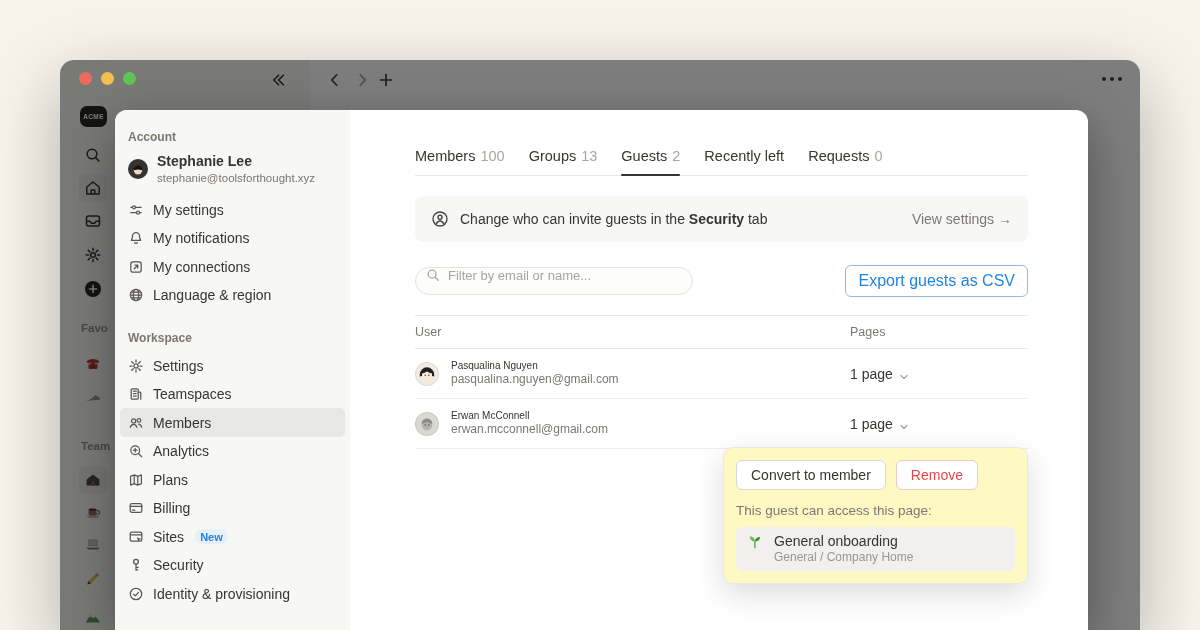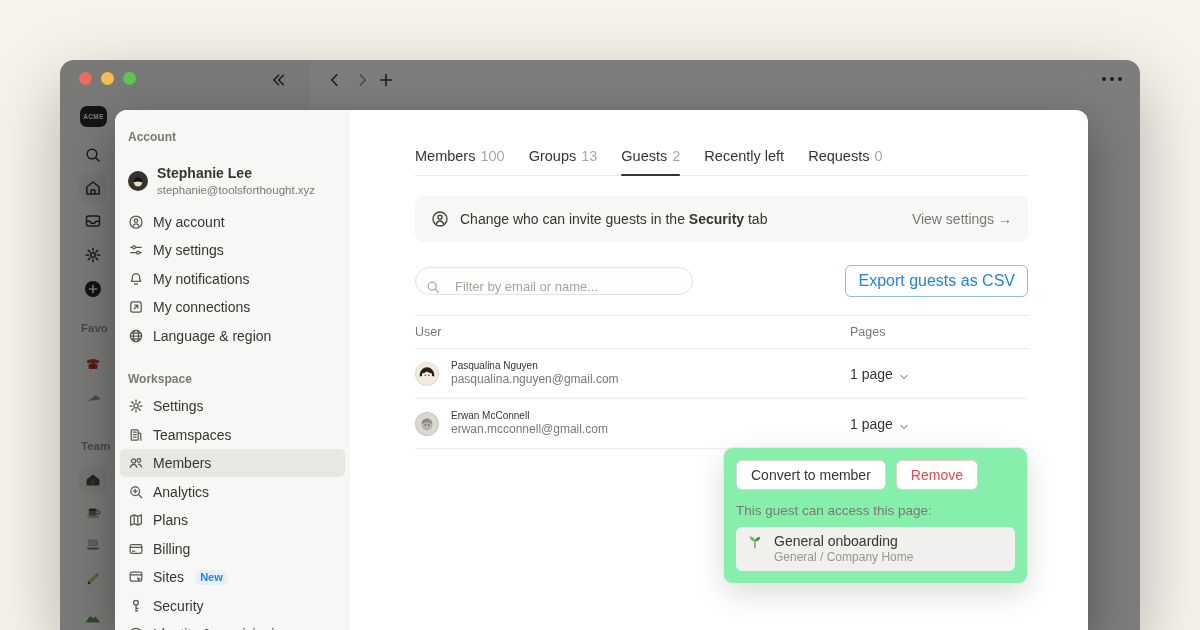--- a/index.html
+++ b/index.html
@@ -30,21 +30,21 @@
     color:#fff;font-size:6.5px;font-weight:700;letter-spacing:.4px;display:flex;align-items:center;justify-content:center;z-index:4}
 
   .overlay{position:absolute;inset:0;background:rgba(10,10,10,.53);z-index:20}
 
   
   .modal{position:absolute;left:55px;top:50px;width:973px;height:520px;z-index:40;display:flex;
     background:#fff;border-radius:12px 12px 0 0;box-shadow:0 16px 48px rgba(0,0,0,.35);overflow:hidden}
   .panel{width:235px;flex-shrink:0;background:#f7f7f5;padding-top:20px}
   .sec-label{padding:0 13px;font-size:12px;font-weight:700;color:#7b786f}
   .sec-label.ws{margin-top:22px;margin-bottom:6px}
-  .user-row{display:flex;align-items:center;gap:9px;padding:0 13px;margin:21px 0 10px;cursor:default}
+  .user-row{display:flex;align-items:center;gap:9px;padding:0 13px;margin:9px 0 10px;cursor:default}
   .user-name{font-size:14px;font-weight:700;line-height:1.25}
   .user-email{font-size:11.5px;color:#7b786f;line-height:1.3}
   .nav-item{display:flex;align-items:center;gap:9px;height:28.5px;margin:0 5px;padding:0 8px;border-radius:5px;font-size:14px;color:#37352f}
   .nav-item.active{background:#e7e7e4;font-weight:500}
   .nico{width:16px;height:16px;flex-shrink:0;fill:none;stroke:#5a5752;stroke-width:1.25;stroke-linecap:round;stroke-linejoin:round}
   .nico .f{fill:#5a5752;stroke:none}
   .nico .knob{fill:#f7f7f5}
   .badge{margin-left:2px;font-size:11px;font-weight:600;color:#2383e2;background:#e6effa;border-radius:7px;padding:1.5px 5px}
 
   .content{flex:1;padding:0 60px 0 65px;position:relative;overflow:hidden}
@@ -52,36 +52,36 @@
   .tabs{display:flex;gap:24px;padding-top:38px;border-bottom:1px solid #e9e9e7}
   .tab{position:relative;display:flex;gap:5px;padding-bottom:11px;font-size:14.5px;font-weight:500;color:#37352f;cursor:default}
   .tab .count{color:#a9a6a0;font-weight:400}
   .tab.active::after{content:"";position:absolute;left:0;right:0;bottom:-1px;height:2px;background:#37352f;border-radius:1px}
 
   .banner{margin-top:20px;height:46px;background:#f7f7f5;border-radius:8px;display:flex;align-items:center;gap:11px;padding:0 16px;font-size:14px}
   .banner b{font-weight:700}
   .banner-action{margin-left:auto;color:#7b7874;font-size:14px;cursor:default}
 
   .controls{margin-top:23px;display:flex;align-items:center;justify-content:space-between}
-  .search{width:278px;height:28px;border:1px solid #e3e2df;border-radius:14px;background:#fdfdfc;display:flex;align-items:flex-end;gap:15px;padding:0 10px}
+  .search{width:278px;height:28px;border:1px solid #e3e2df;border-radius:14px;background:#fdfdfc;display:flex;align-items:flex-start;gap:8px;padding:0 10px}
   .search input{flex:1;border:none;outline:none;background:transparent;font-size:13px;font-family:inherit;color:#37352f}
   .search input::placeholder{color:#a8a5a0}
   .export{height:32px;padding:0 12px;border:1px solid #8fbcec;border-radius:6px;background:#fff;color:#2383e2;font-size:16px;font-family:inherit}
 
   .thead{margin-top:18px;height:34px;display:flex;align-items:center;font-size:12.5px;color:#7b7874;border-top:1px solid #e9e9e7;border-bottom:1px solid #e9e9e7}
   .col-user{flex:1}
   .col-pages{width:178px;flex-shrink:0}
   .trow{display:flex;align-items:center;height:50px;border-bottom:1px solid #ededeb}
   .cell-user{display:flex;align-items:center;gap:12px}
   .cell-name{font-size:10px;line-height:1.3}
   .cell-email{font-size:12px;color:#7b7874;line-height:1.3}
   .cell-pages{display:flex;align-items:flex-end;gap:6px;font-size:14px}
   .chev{width:10px;height:10px;fill:none;stroke:#a8a5a0;stroke-width:1.4;stroke-linecap:round;stroke-linejoin:round}
 
-  .popup{position:absolute;left:608px;top:337px;width:305px;background:#86efac;border:1px solid #e9e8e5;border-radius:10px;
+  .popup{position:absolute;left:608px;top:337px;width:305px;background:#fef9c3;border:1px solid #e9e8e5;border-radius:10px;
     box-shadow:0 10px 30px rgba(0,0,0,.14);padding:12px;z-index:60}
   .popup-buttons{display:flex;gap:10px}
   .pbtn{height:30px;padding:0 14px;border:1px solid #d9d7d3;border-radius:6px;background:#fff;font-size:14px;color:#37352f;font-family:inherit;display:flex;align-items:center}
   .pbtn.danger{border-color:#f1c9c5;color:#e5484d}
   .popup-caption{margin-top:13px;font-size:13.5px;color:#7b7874}
   .page-item{margin-top:9px;background:#f1f0ee;border-radius:6px;padding:5px 10px;display:flex;gap:10px}
   .page-title{font-size:14px;line-height:1.3}
   .page-sub{font-size:12px;color:#99968f;line-height:1.3}
 </style>
 </head>
@@ -186,28 +186,20 @@
           <circle cx="10" cy="11.2" r="4.2" fill="#ead9c4"></circle>
           <path d="M5.3 10.4a4.8 4.8 0 0 1 9.4 0l-1.2.9a7.6 7.6 0 0 0-7 0z" fill="#14130f"></path>
         </svg>
         <div class="user-meta">
           <div class="user-name">Stephanie Lee</div>
           <div class="user-email">stephanie@toolsforthought.xyz</div>
         </div>
       </div>
 
       <nav>
-        <div class="nav-item">
-          <svg class="nico" viewBox="0 0 16 16">
-              <circle cx="8" cy="8" r="6"></circle>
-              <circle cx="8" cy="6.6" r="1.7"></circle>
-              <path d="M4.8 12.4c.7-1.7 1.8-2.6 3.2-2.6s2.5.9 3.2 2.6"></path>
-            </svg>
-          <span>My account</span>
-        </div>
         <div class="nav-item">
           <svg class="nico" viewBox="0 0 16 16">
               <path d="M2.8 5.3h10.4M2.8 10.7h10.4"></path>
               <circle class="knob" cx="6" cy="5.3" r="1.5"></circle>
               <circle class="knob" cx="10" cy="10.7" r="1.5"></circle>
             </svg>
           <span>My settings</span>
         </div>
         <div class="nav-item">
           <svg class="nico" viewBox="0 0 16 16">

